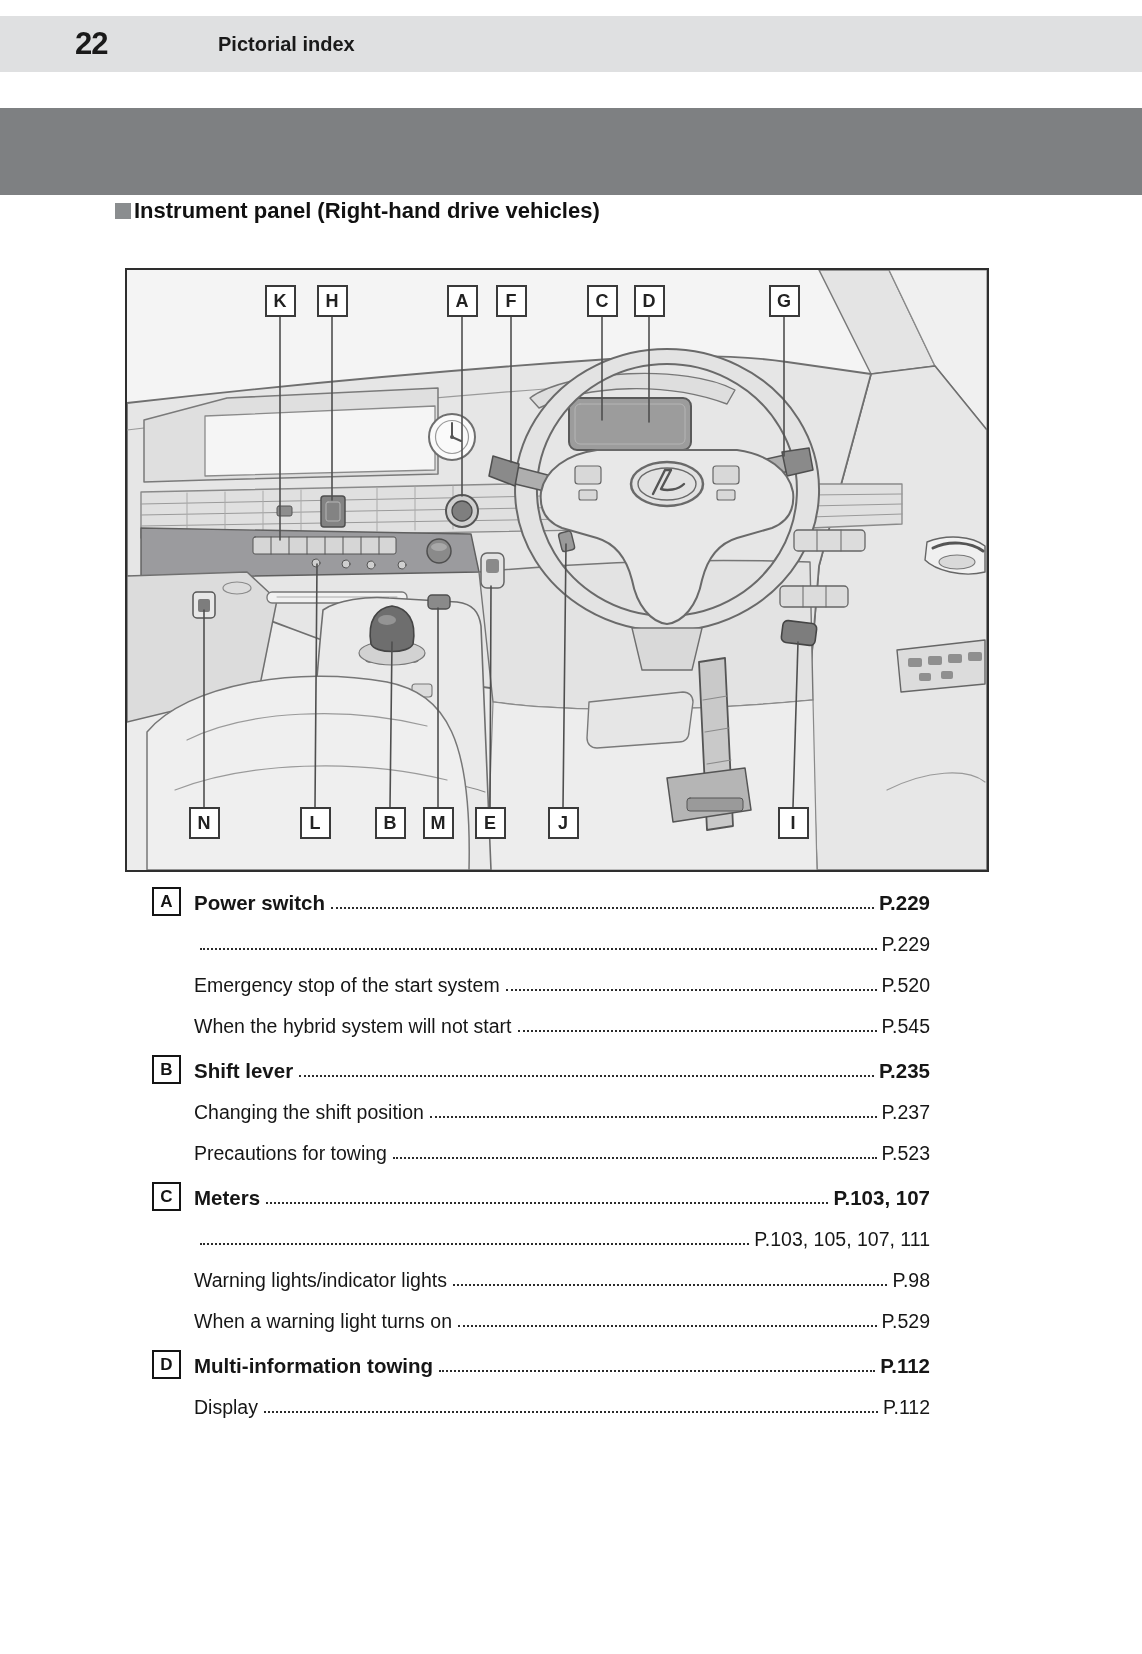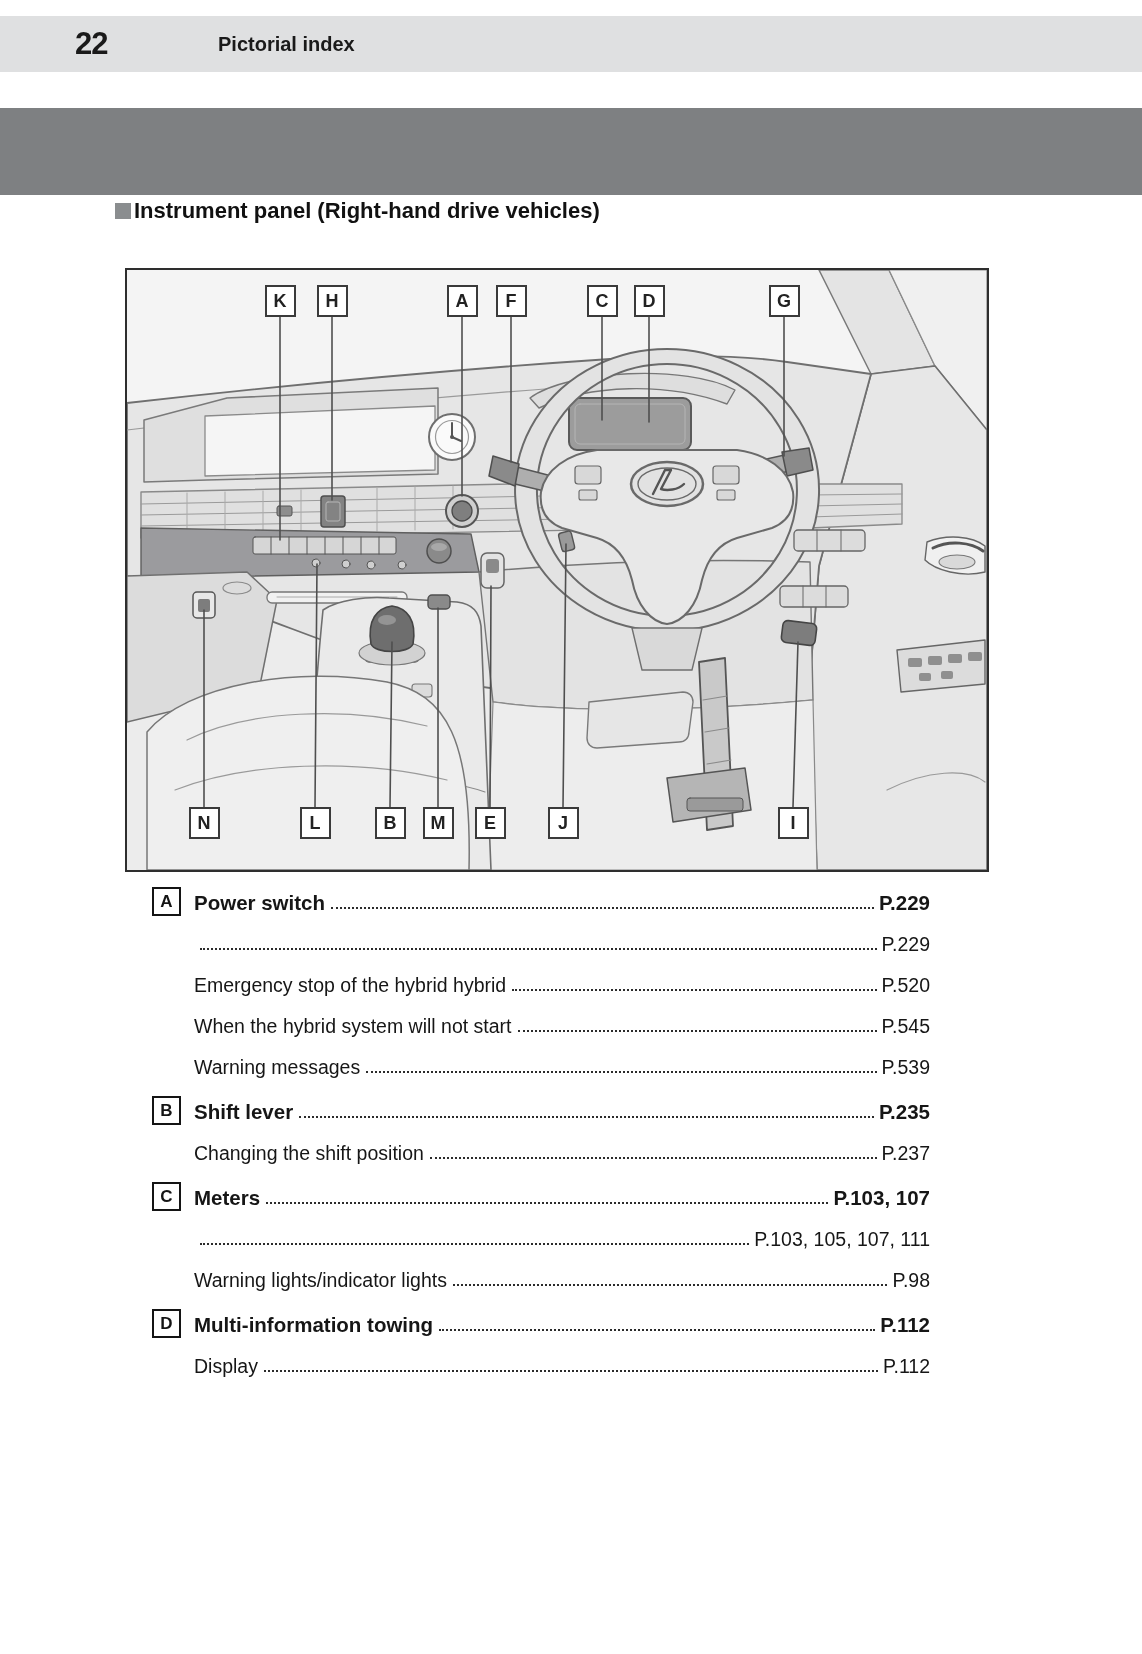--- a/index.html
+++ b/index.html
@@ -261,60 +261,65 @@
       <span class="letterbox">A</span>
       <span class="ilabel">Power switch</span>
       <span class="leader"></span>
       <span class="pref">P.229</span>
     </div>
     <div class="irow sub">
       <span class="leader"></span>
       <span class="pref">P.229</span>
     </div>
     <div class="irow sub">
-      <span class="ilabel">Emergency stop of the hybrid hybrid</span>
+      <span class="ilabel">Emergency stop of the start system</span>
       <span class="leader"></span>
       <span class="pref">P.520</span>
     </div>
     <div class="irow sub">
       <span class="ilabel">When the hybrid system will not start</span>
       <span class="leader"></span>
       <span class="pref">P.545</span>
-    </div>
-    <div class="irow sub">
-      <span class="ilabel">Warning messages</span>
-      <span class="leader"></span>
-      <span class="pref">P.539</span>
     </div>
     <div class="irow main">
       <span class="letterbox">B</span>
       <span class="ilabel">Shift lever</span>
       <span class="leader"></span>
       <span class="pref">P.235</span>
     </div>
     <div class="irow sub">
       <span class="ilabel">Changing the shift position</span>
       <span class="leader"></span>
       <span class="pref">P.237</span>
     </div>
+    <div class="irow sub">
+      <span class="ilabel">Precautions for towing</span>
+      <span class="leader"></span>
+      <span class="pref">P.523</span>
+    </div>
     <div class="irow main">
       <span class="letterbox">C</span>
       <span class="ilabel">Meters</span>
       <span class="leader"></span>
       <span class="pref">P.103, 107</span>
     </div>
     <div class="irow sub">
       <span class="leader"></span>
       <span class="pref">P.103, 105, 107, 111</span>
     </div>
     <div class="irow sub">
       <span class="ilabel">Warning lights/indicator lights</span>
       <span class="leader"></span>
       <span class="pref">P.98</span>
     </div>
+    <div class="irow sub">
+      <span class="ilabel">When a warning light turns on</span>
+      <span class="leader"></span>
+      <span class="pref">P.529</span>
+    </div>
     <div class="irow main">
       <span class="letterbox">D</span>
       <span class="ilabel">Multi-information towing</span>
       <span class="leader"></span>
       <span class="pref">P.112</span>
     </div>
     <div class="irow sub">
       <span class="ilabel">Display</span>
       <span class="leader"></span>
       <span class="pref">P.112</span>

